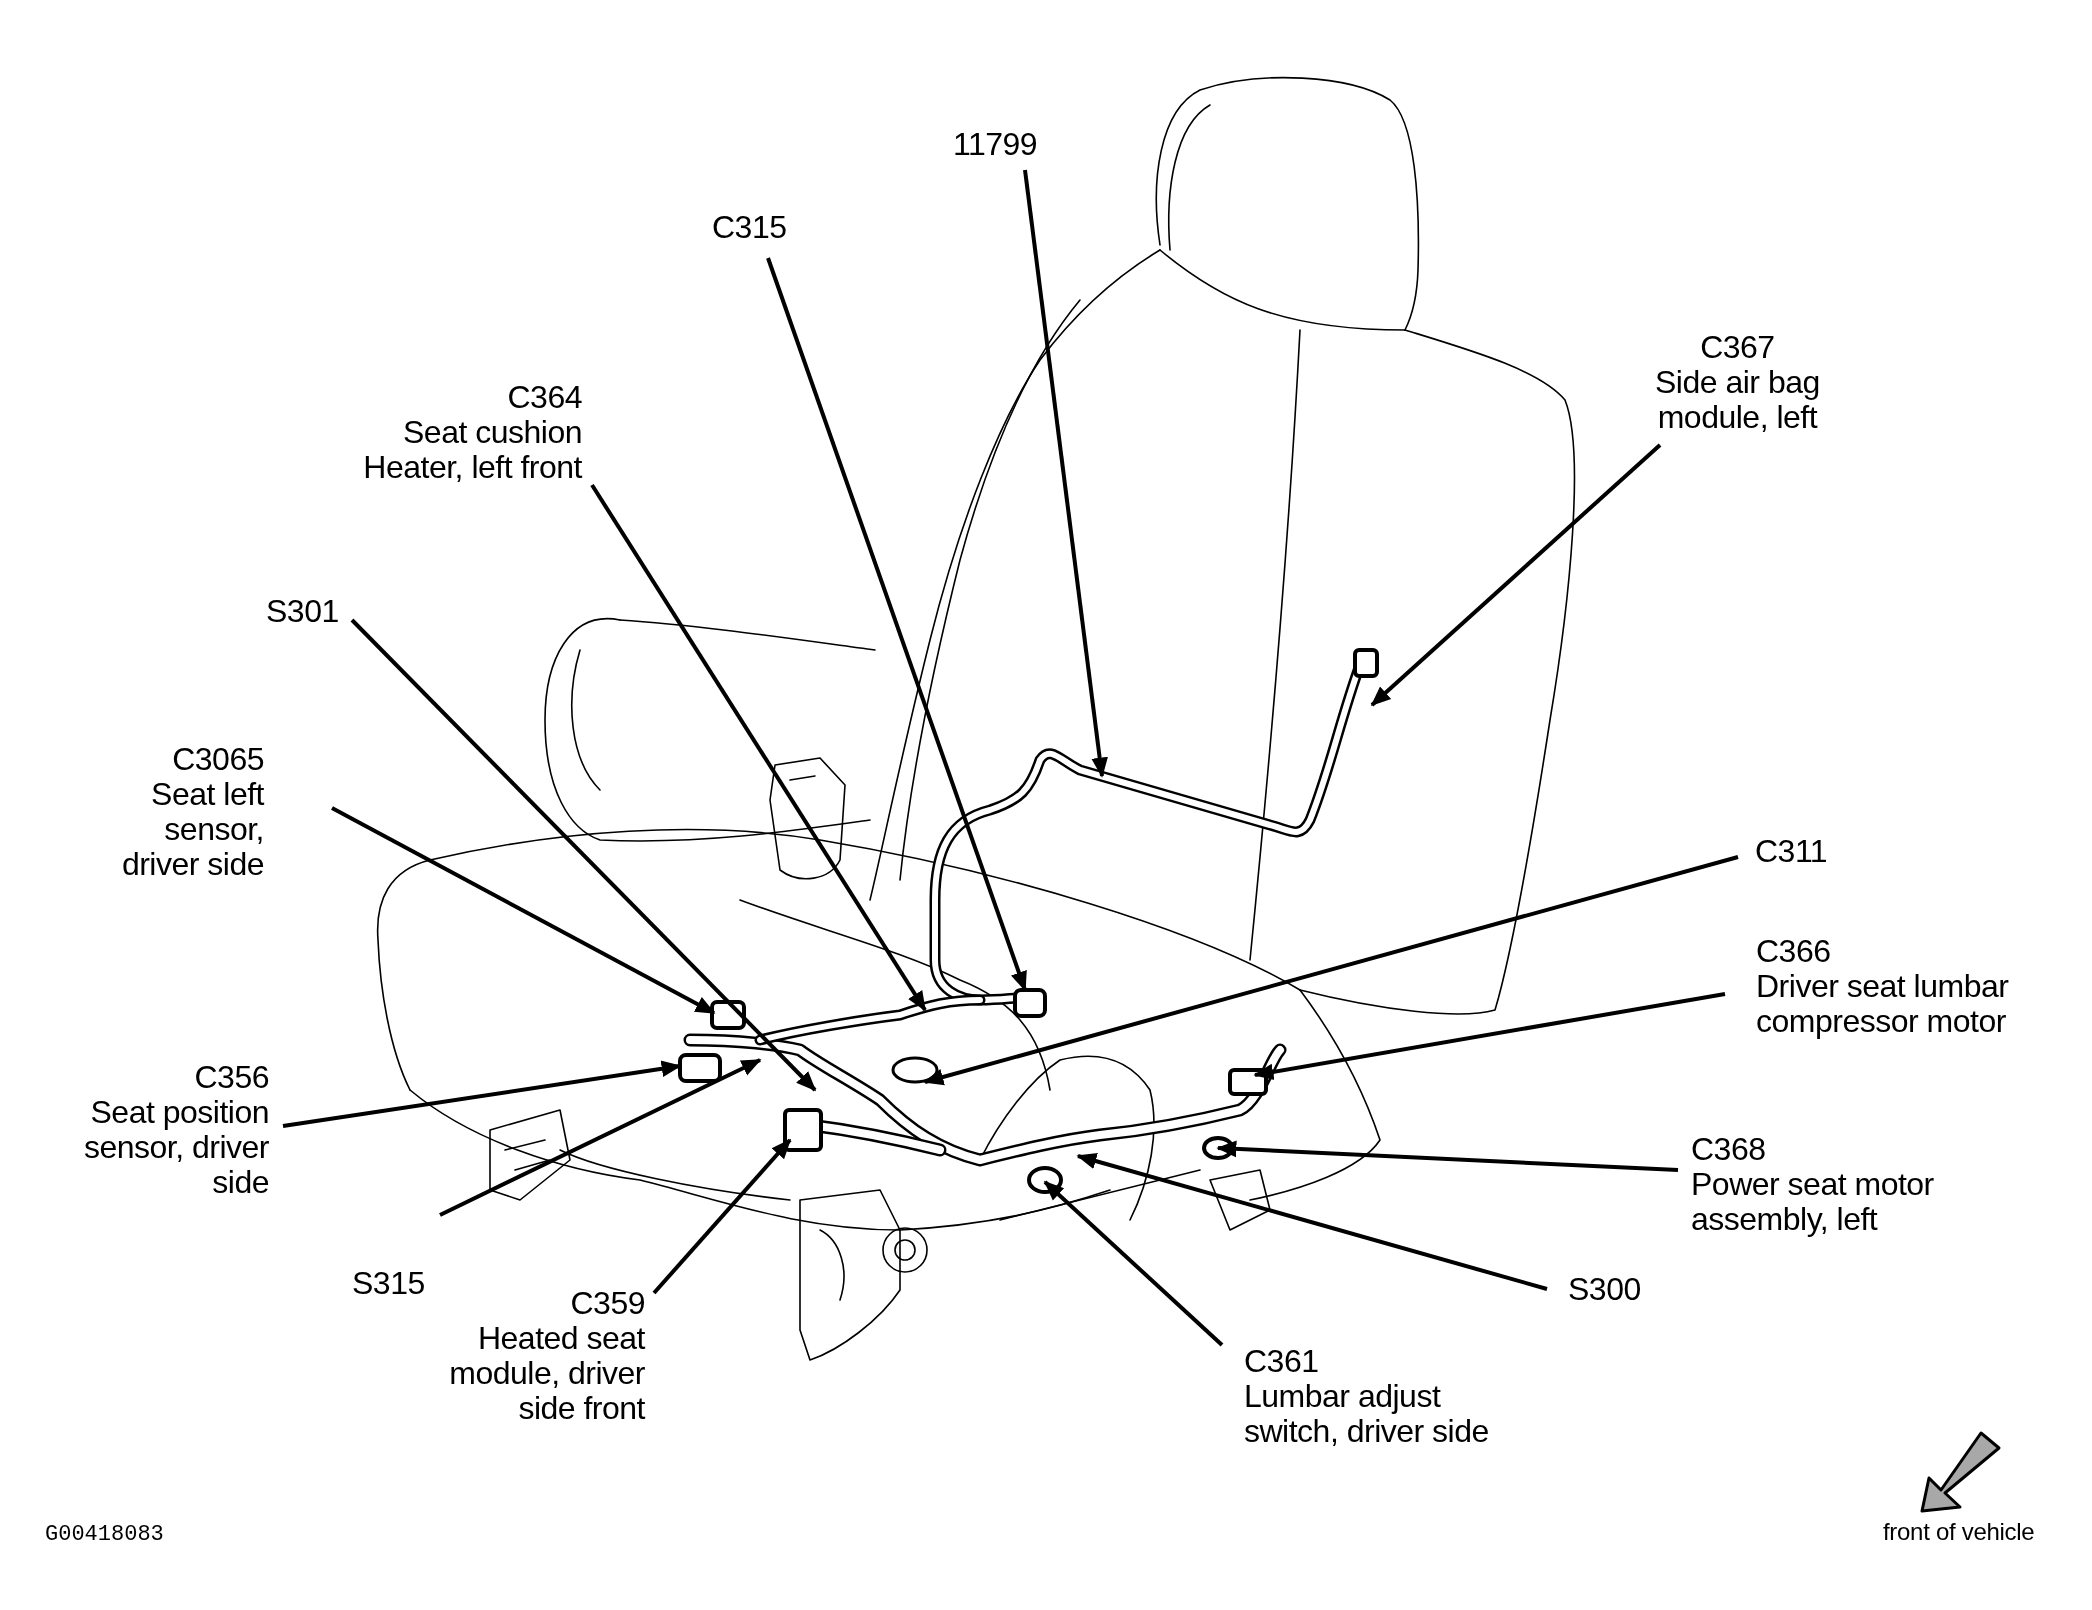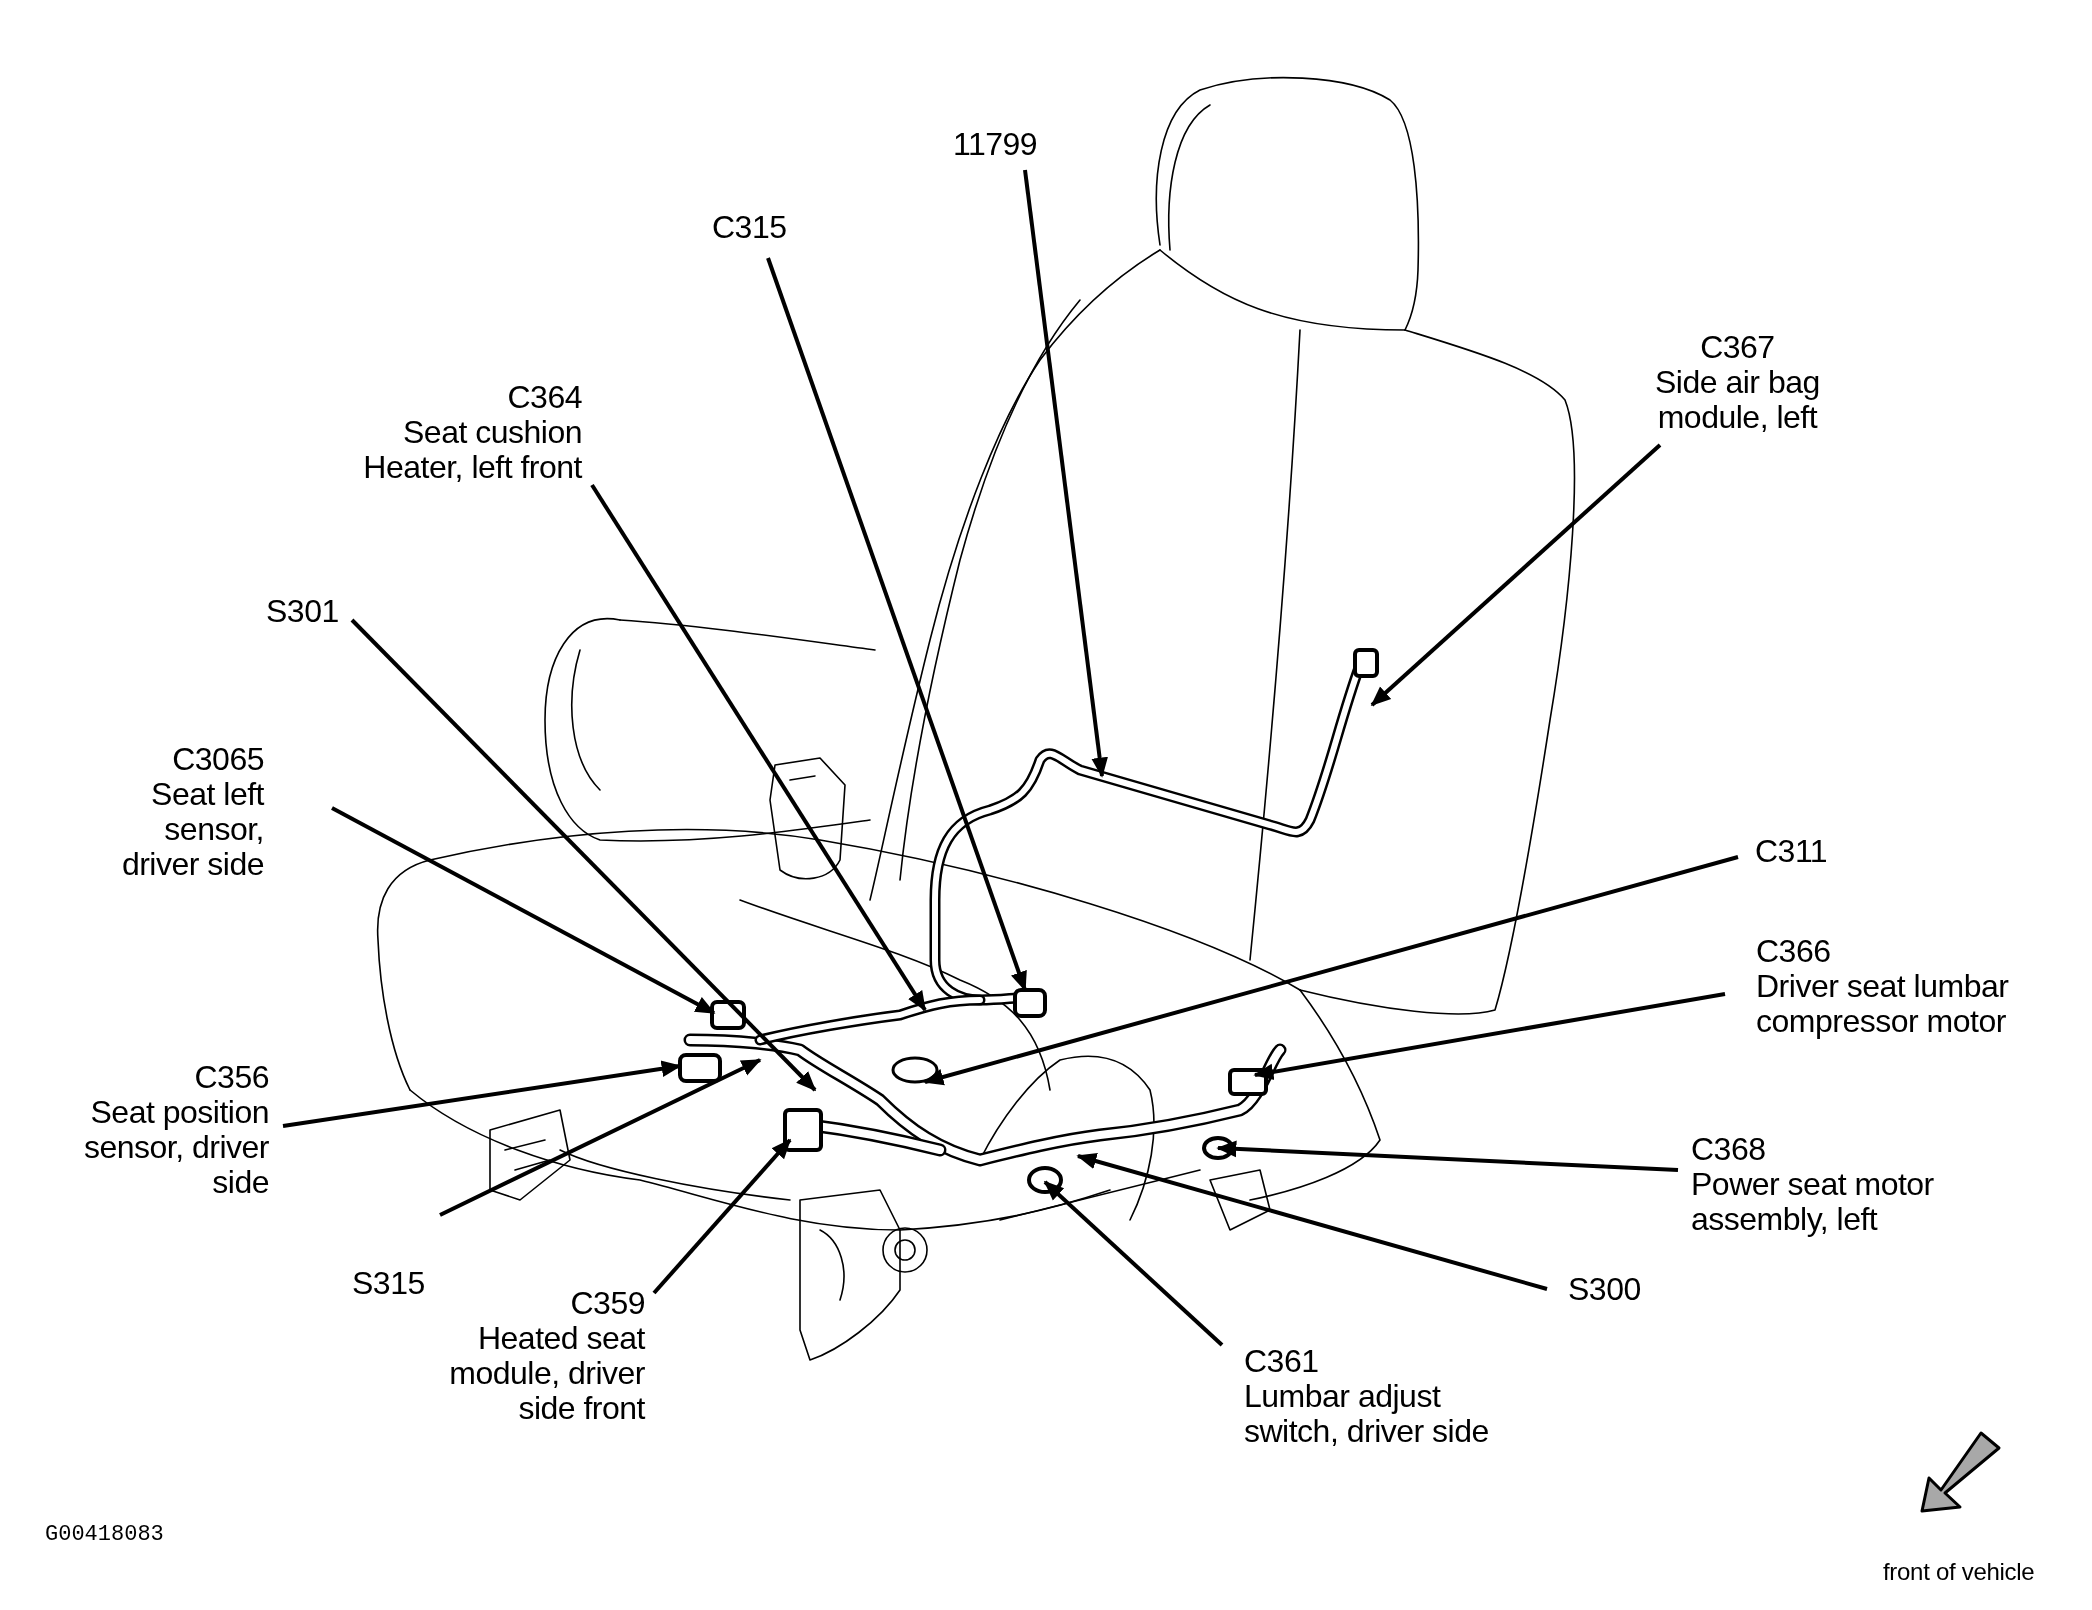--- a/index.html
+++ b/index.html
@@ -2,21 +2,21 @@
 <html><head>
 <meta charset="utf-8">
 <style>
   html, body { margin:0; padding:0; background:#ffffff; }
   body { width:2092px; height:1610px; position:relative; overflow:hidden; }
   #diagram { position:absolute; left:0; top:0; width:2092px; height:1610px; }
   .lbl { position:absolute; font-family:"Liberation Sans", sans-serif; font-size:32px; line-height:35px; color:#000; white-space:nowrap; letter-spacing:-0.5px; }
   .lbl div { white-space:nowrap; }
   .r { text-align:right; }
   .small { font-size:22px; line-height:26px; letter-spacing:0; }
-  .fov { font-size:24px; line-height:28px; letter-spacing:-0.3px;margin-top:40px; }
+  .fov { font-size:24px; line-height:28px; letter-spacing:-0.3px; }
 </style>
 </head>
 <body>
 
 <svg id="diagram" viewBox="0 0 2092 1610" xmlns="http://www.w3.org/2000/svg">
   <defs>
     <marker id="ah" viewBox="0 0 12 12" refX="11" refY="6" markerWidth="5" markerHeight="5" orient="auto-start-reverse">
       <path d="M0,1 L12,6 L0,11 Z" fill="#000"></path>
     </marker>
   </defs>

